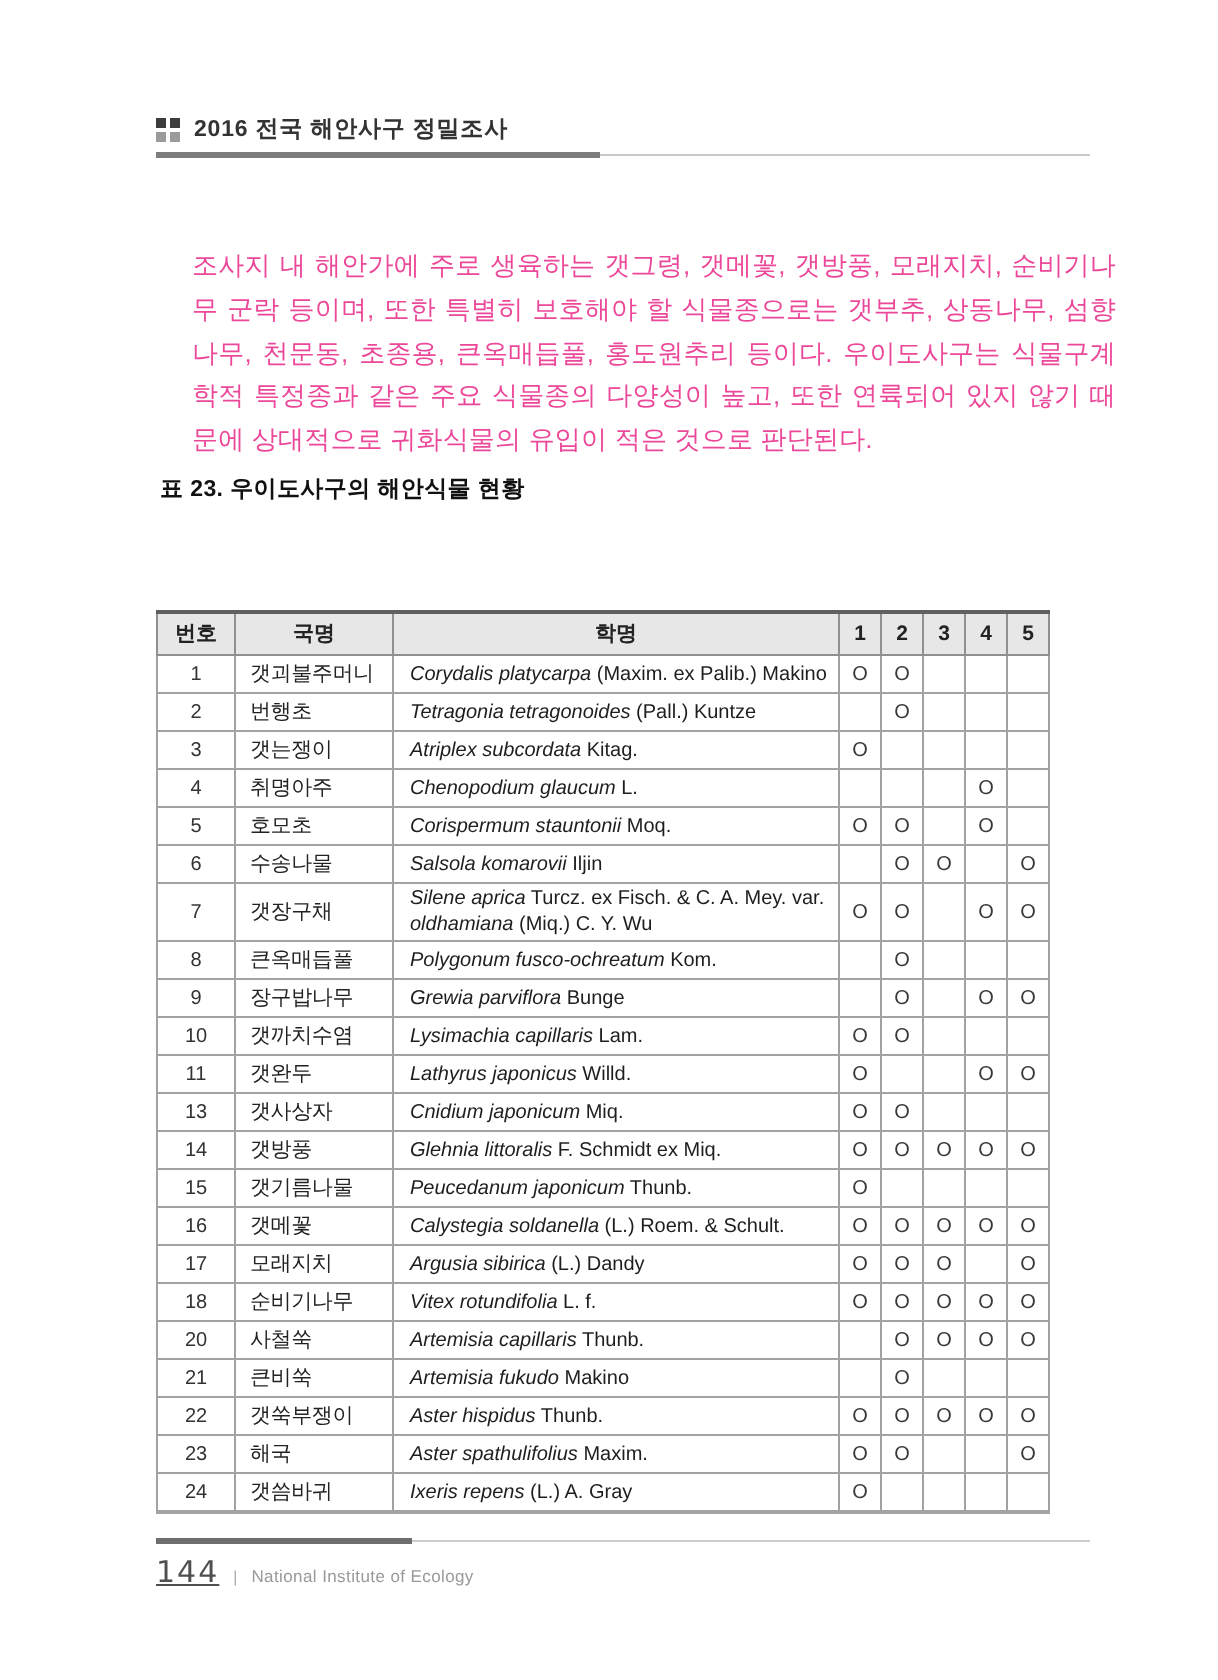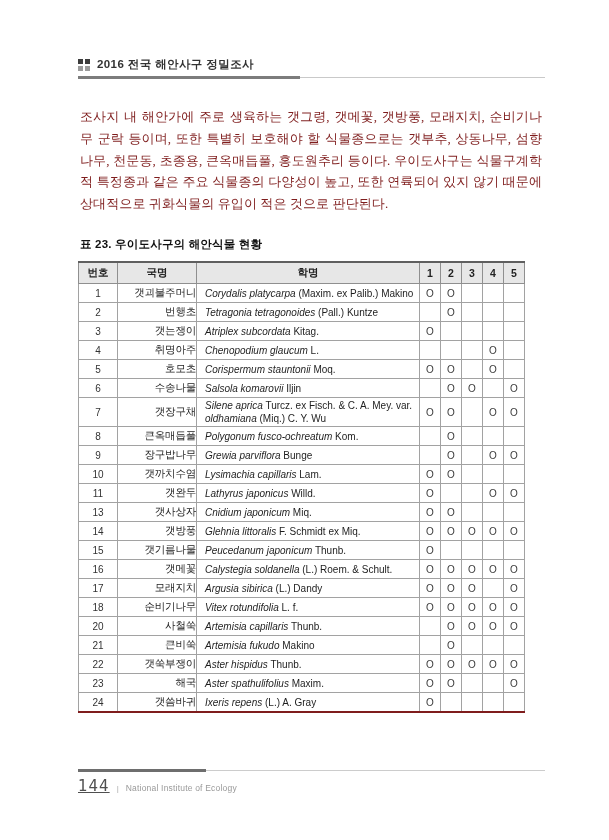--- a/index.html
+++ b/index.html
@@ -12,37 +12,37 @@
   .dots{display:grid;grid-template-columns:5px 5px;grid-auto-rows:5px;gap:2px;width:12px;}
   .dots i{display:block;width:5px;height:5px;}
   .dots i:nth-child(1),.dots i:nth-child(2){background:#3c3c3c;}
   .dots i:nth-child(3),.dots i:nth-child(4){background:#9b9b9b;}
   .doc-header .title{font-size:11.5px;font-weight:bold;color:#333;letter-spacing:.4px;white-space:nowrap;}
   .header-rule{position:absolute;left:78px;top:76px;width:467px;height:3px;}
   .header-rule .dark{position:absolute;left:0;top:0;width:222px;height:3px;background:#7c7c7c;}
   .header-rule .light{position:absolute;left:222px;top:1px;right:0;height:1px;background:#c9c9c9;}
   
   .body-par{
-    position:absolute;left:80px;top:106px;width:462px;margin:0;
-    font-family:Liberation Serif, serif;
-    font-size:13px;line-height:21.8px;text-align:justify;color:#7f1d1d;letter-spacing:.1px;
+    position:absolute;left:80px;top:106px;width:462px;margin:16px;
+    font-family:Liberation Sans, sans-serif;
+    font-size:13px;line-height:21.8px;text-align:justify;color:#ec4899;letter-spacing:.1px;
   }
   
   .caption{position:absolute;left:80px;top:237px;font-size:11.5px;font-weight:bold;color:#111;letter-spacing:.2px;}
   
   .table-wrap{position:absolute;left:78px;top:261px;width:447px;}
   table{border-collapse:collapse;width:100%;table-layout:fixed;
-        border-top:2px solid #5f5f5f;border-bottom:2px solid #7f1d1d;}
+        border-top:2px solid #5f5f5f;border-bottom:2px solid #a3a3a3;margin-top:44px;}
   th{
     background:#e7e7e7;border:1px solid #8f8f8f;height:20px;
     font-size:10.5px;font-weight:bold;color:#222;text-align:center;padding:0;
   }
   td{border:1px solid #a2a2a2;height:16px;padding:1px 0;font-size:10.5px;color:#222;vertical-align:middle;}
   td.no{text-align:center;font-size:10px;color:#333;}
-  td.kor{text-align:right;padding-left:7px;letter-spacing:-.2px;}
+  td.kor{text-align:left;padding-left:7px;letter-spacing:-.2px;}
   td.sci{text-align:left;padding:1px 4px 1px 8px;font-size:10px;line-height:13px;color:#1e1e1e;}
   td.sci i{font-style:italic;}
   td.mark{text-align:center;font-size:10px;color:#3a3a3a;}
   
   .footer-rule{position:absolute;left:78px;top:769px;width:467px;height:3px;}
   .footer-rule .dark{position:absolute;left:0;top:0;width:128px;height:3px;background:#6e6e6e;}
   .footer-rule .light{position:absolute;left:128px;top:1px;right:0;height:1px;background:#cccccc;}
   .footer{position:absolute;left:78px;top:777px;display:flex;align-items:baseline;gap:7px;}
   .footer .pnum{font-size:15px;color:#4f4f4f;letter-spacing:1px;font-family:"DejaVu Sans",sans-serif;text-decoration:underline;}
   .footer .sep{font-size:8px;color:#aaa;}

